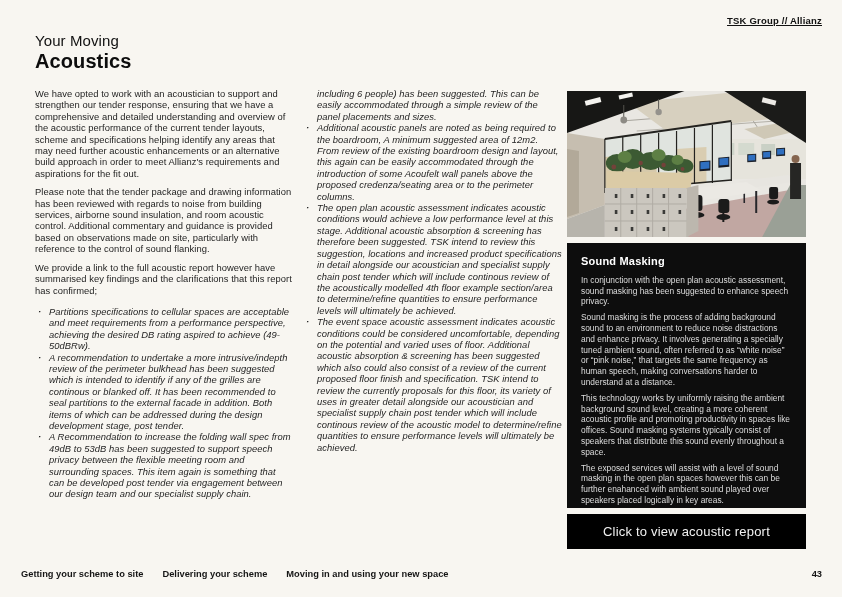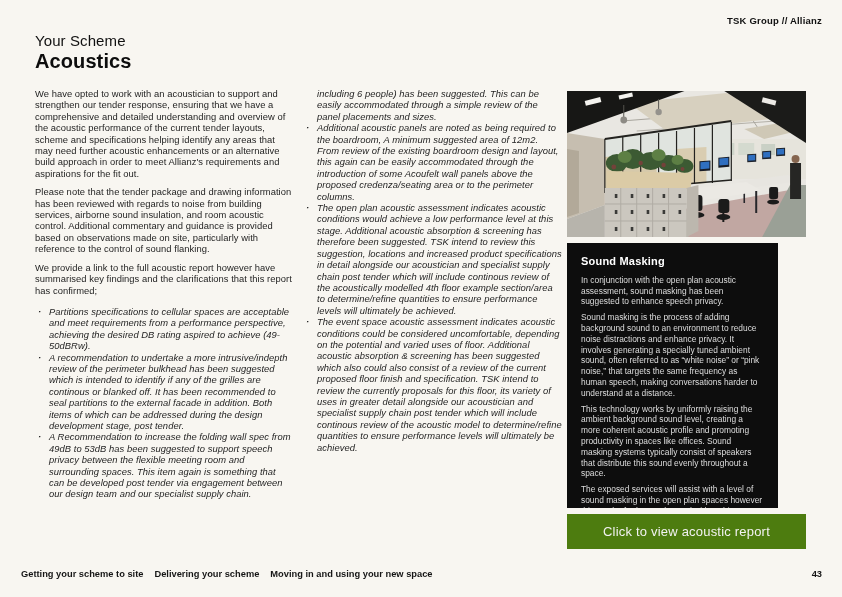--- a/index.html
+++ b/index.html
@@ -1,61 +1,61 @@
 <!DOCTYPE html>
 <html><head>
 <meta charset="utf-8">
 <style>
   html,body{margin:0;padding:0;background:#e5e3df;}
   .page{
     position:relative;width:842px;height:597px;margin:0 auto;
     background:#f8f6f1;overflow:hidden;
     font-family:"Liberation Sans","DejaVu Sans",sans-serif;color:#1f1f1f;
   }
-  .brand{position:absolute;top:15px;right:20px;font-size:9.5px;font-weight:700;letter-spacing:.2px;color:#111;}
+  .brand{position:absolute;top:15px;right:20px;font-size:9.5px;font-weight:700;letter-spacing:.2px;color:#111;text-decoration:underline;}
   .title-block{position:absolute;left:35px;top:32px;}
   .eyebrow{font-size:15px;font-weight:400;color:#111;letter-spacing:.1px;}
   .main-title{font-size:20px;font-weight:700;color:#0d0d0d;letter-spacing:.1px;margin-top:1px;}
   .col{position:absolute;top:88px;font-size:9.4px;line-height:11.4px;letter-spacing:.05px;color:#242424;}
   .col-1{left:35px;width:257px;}
   .col-2{left:303px;width:259px;}
   .col p{margin:0 0 7px 0;}
   .bullet-list{margin-top:10px;font-style:italic;}
   .bullet-item{position:relative;padding-left:14px;}
   .bullet-item::before{content:"\00B7";position:absolute;left:3px;top:0;font-weight:700;}
   .bullet-item.no-marker::before{content:"";}
   .rail{position:absolute;left:567px;top:91px;width:239px;}
   .photo{display:block;width:239px;height:146px;}
   .panel{
-    position:absolute;left:567px;top:243px;width:211px;height:265px;
+    position:absolute;left:567px;top:243px;width:239px;height:265px;
     background:#0d0d0d;color:#dedede;box-sizing:border-box;
     padding:13px 14px;font-size:8.4px;line-height:10.8px;overflow:hidden;
   }
   .panel-title{font-size:11px;font-weight:700;color:#ffffff;margin-bottom:8px;letter-spacing:.2px;}
   .panel p{margin:0 0 5px 0;}
   .report-btn{
     position:absolute;left:567px;top:514px;width:239px;height:35px;
-    background:#4d7c0f;color:#f2f2f2;border:none;cursor:pointer;
+    background:#000000;color:#f2f2f2;border:none;cursor:pointer;
     display:flex;align-items:center;justify-content:center;
     font-family:inherit;font-size:13px;letter-spacing:.2px;
   }
   .footer{position:absolute;left:0;right:0;top:569px;height:20px;font-size:9.3px;font-weight:700;color:#161616;}
-  .footer-nav{position:absolute;left:21px;top:0;display:flex;gap:11px;}
+  .footer-nav{position:absolute;left:21px;top:0;display:flex;gap:19px;}
   .footer-nav .nav-item{cursor:pointer;white-space:nowrap;}
   .page-number{position:absolute;right:20px;top:0;font-weight:700;}
 </style>
 </head>
 <body>
 
 <div class="page">
 
   <div class="brand">TSK Group // Allianz</div>
 
   <div class="title-block">
-    <div class="eyebrow">Your Scheme</div>
+    <div class="eyebrow">Your Moving</div>
     <div class="main-title">Acoustics</div>
   </div>
 
   <div class="col col-1">
     <p>We have opted to work with an acoustician to support and strengthen our tender response, ensuring that we have a comprehensive and detailed understanding and overview of the acoustic performance of the current tender layouts, scheme and specifications helping identify any areas that may need further acoustic enhancements or an alternative build approach in order to meet Allianz's requirements and aspirations for the fit out.</p>
     <p>Please note that the tender package and drawing information has been reviewed with regards to noise from building services, airborne sound insulation, and room acoustic control. Additional commentary and guidance is provided based on observations made on site, particularly with reference to the control of sound flanking.</p>
     <p>We provide a link to the full acoustic report however have summarised key findings and the clarifications that this report has confirmed;</p>
     <div class="bullet-list">
       <div class="bullet-item">Partitions specifications to cellular spaces are acceptable and meet requirements from a performance perspective, achieving the desired DB rating aspired to achieve (49-50dBRw).</div>
       <div class="bullet-item">A recommendation to undertake a more intrusive/indepth review of the perimeter bulkhead has been suggested which is intended to identify if any of the grilles are continous or blanked off. It has been recommended to seal partitions to the external facade in addition. Both items of which can be addressed during the design development stage, post tender.</div>

